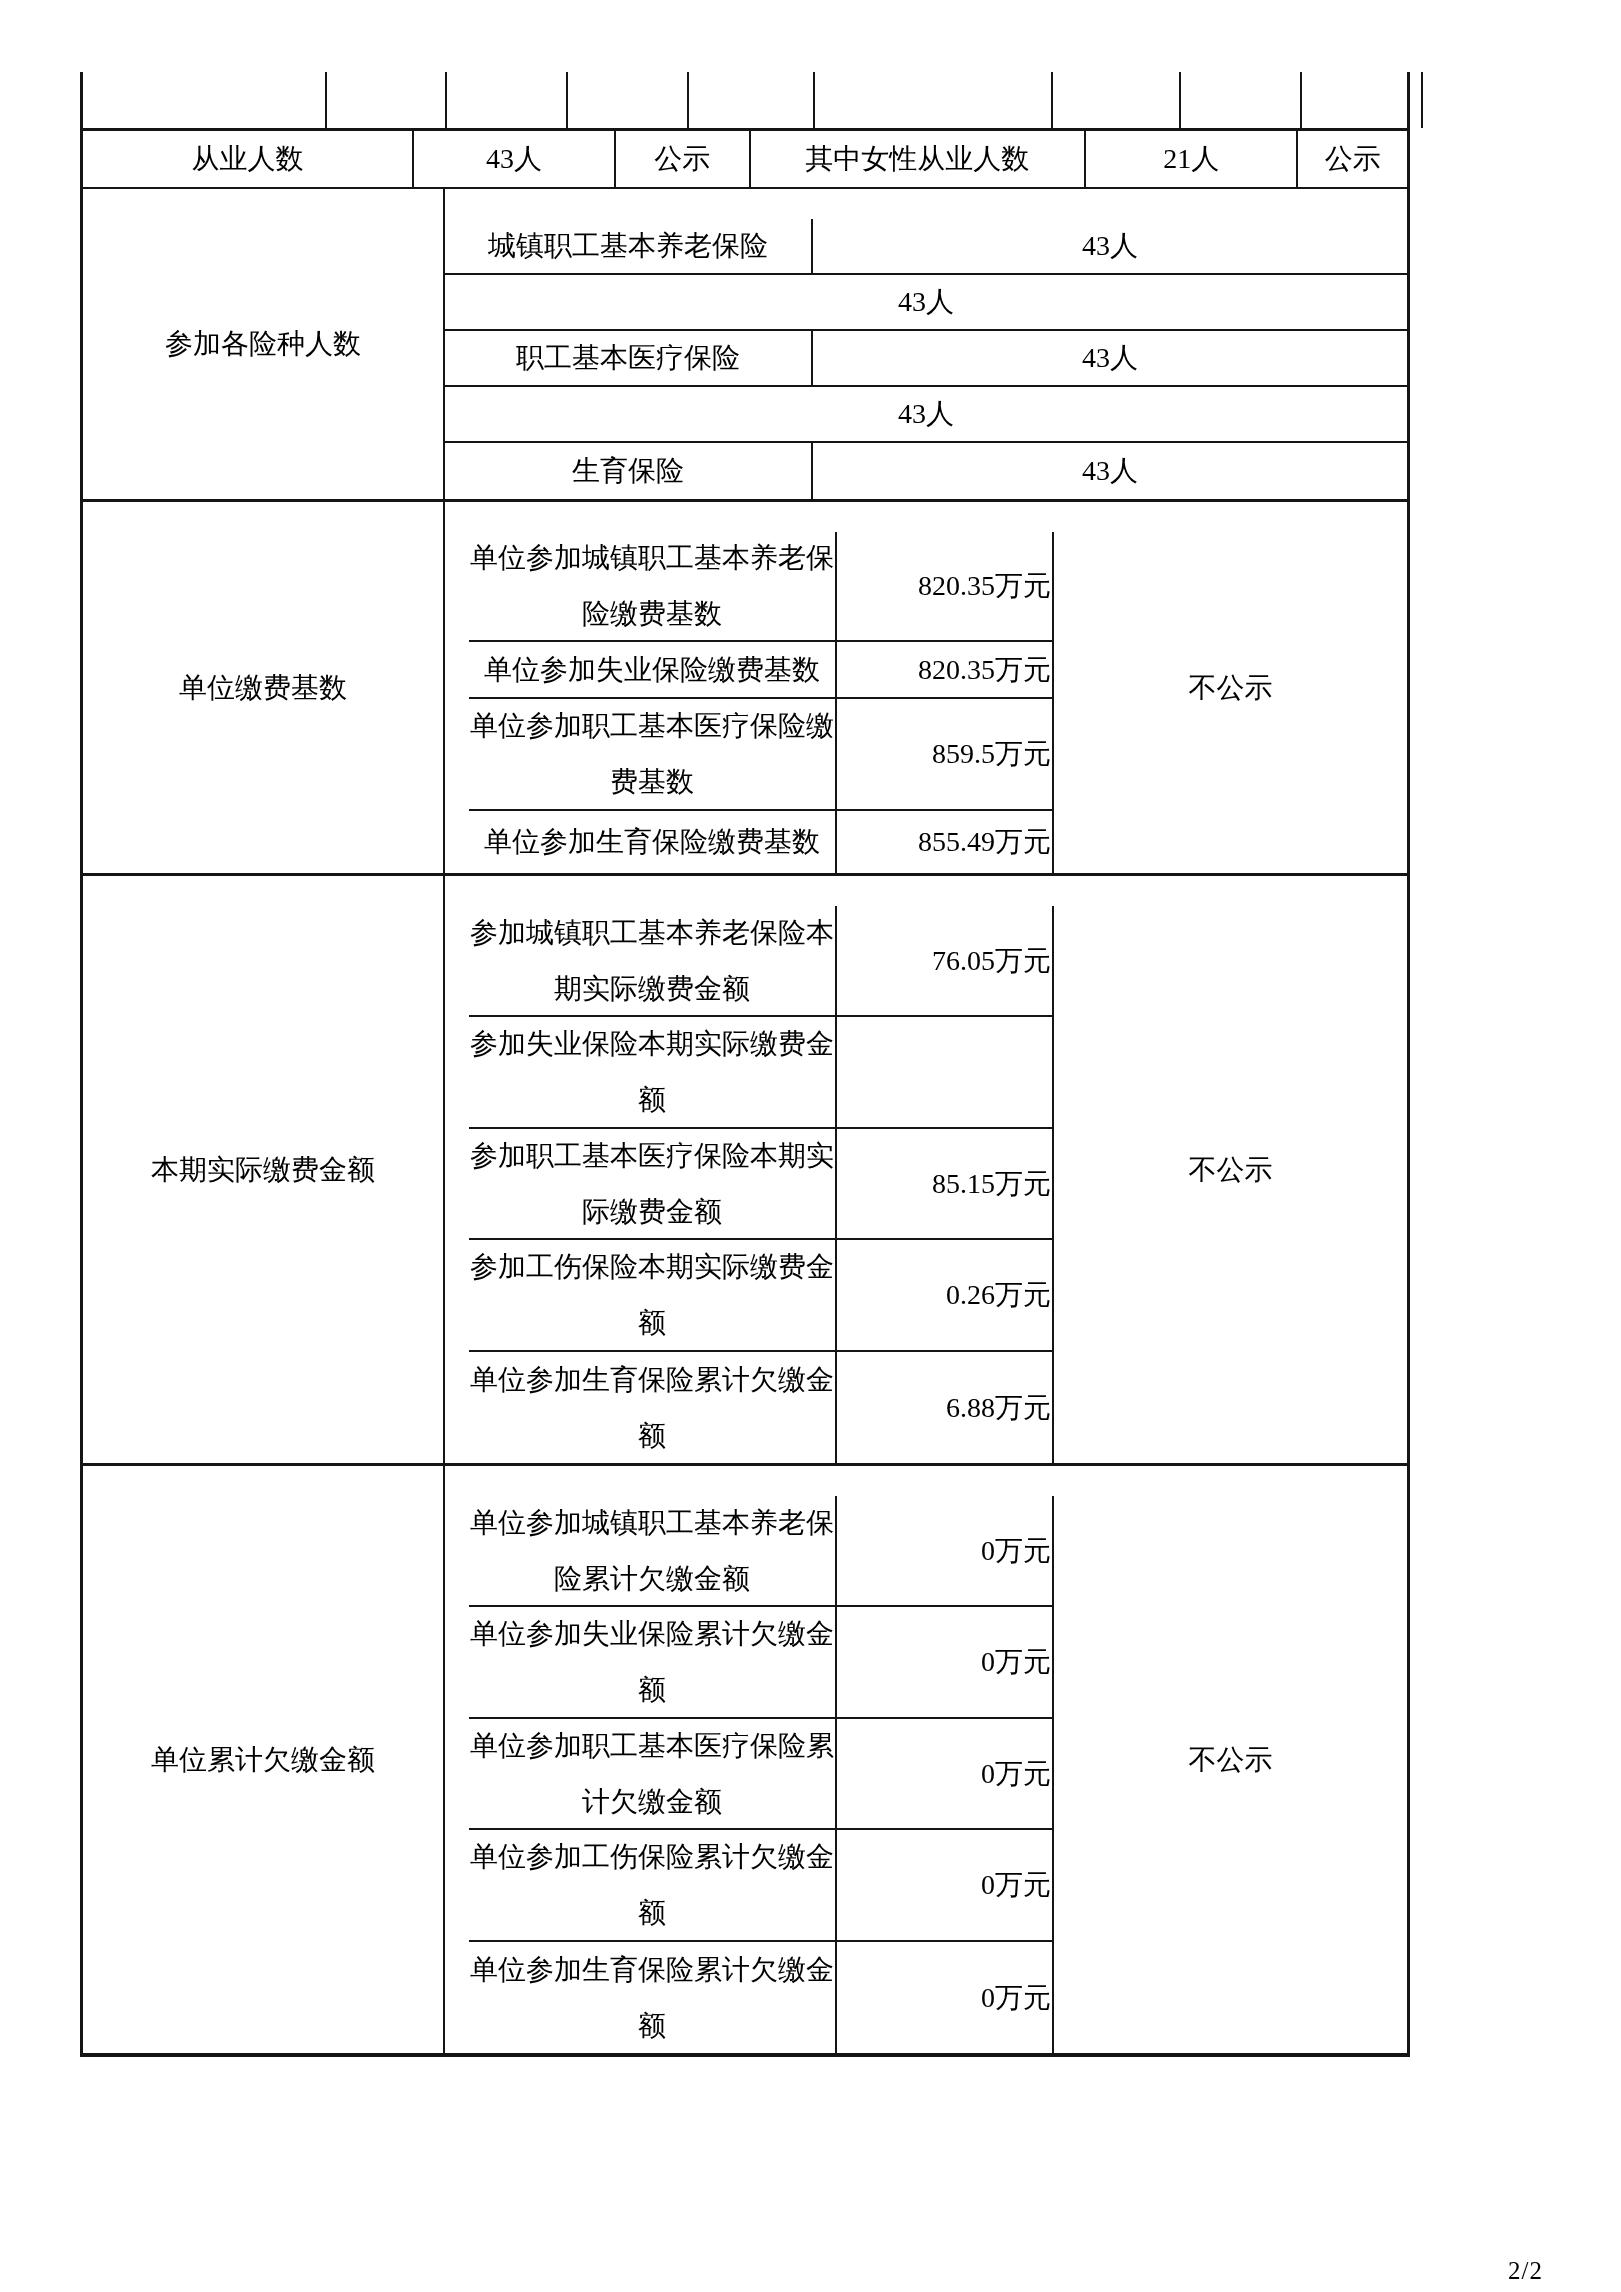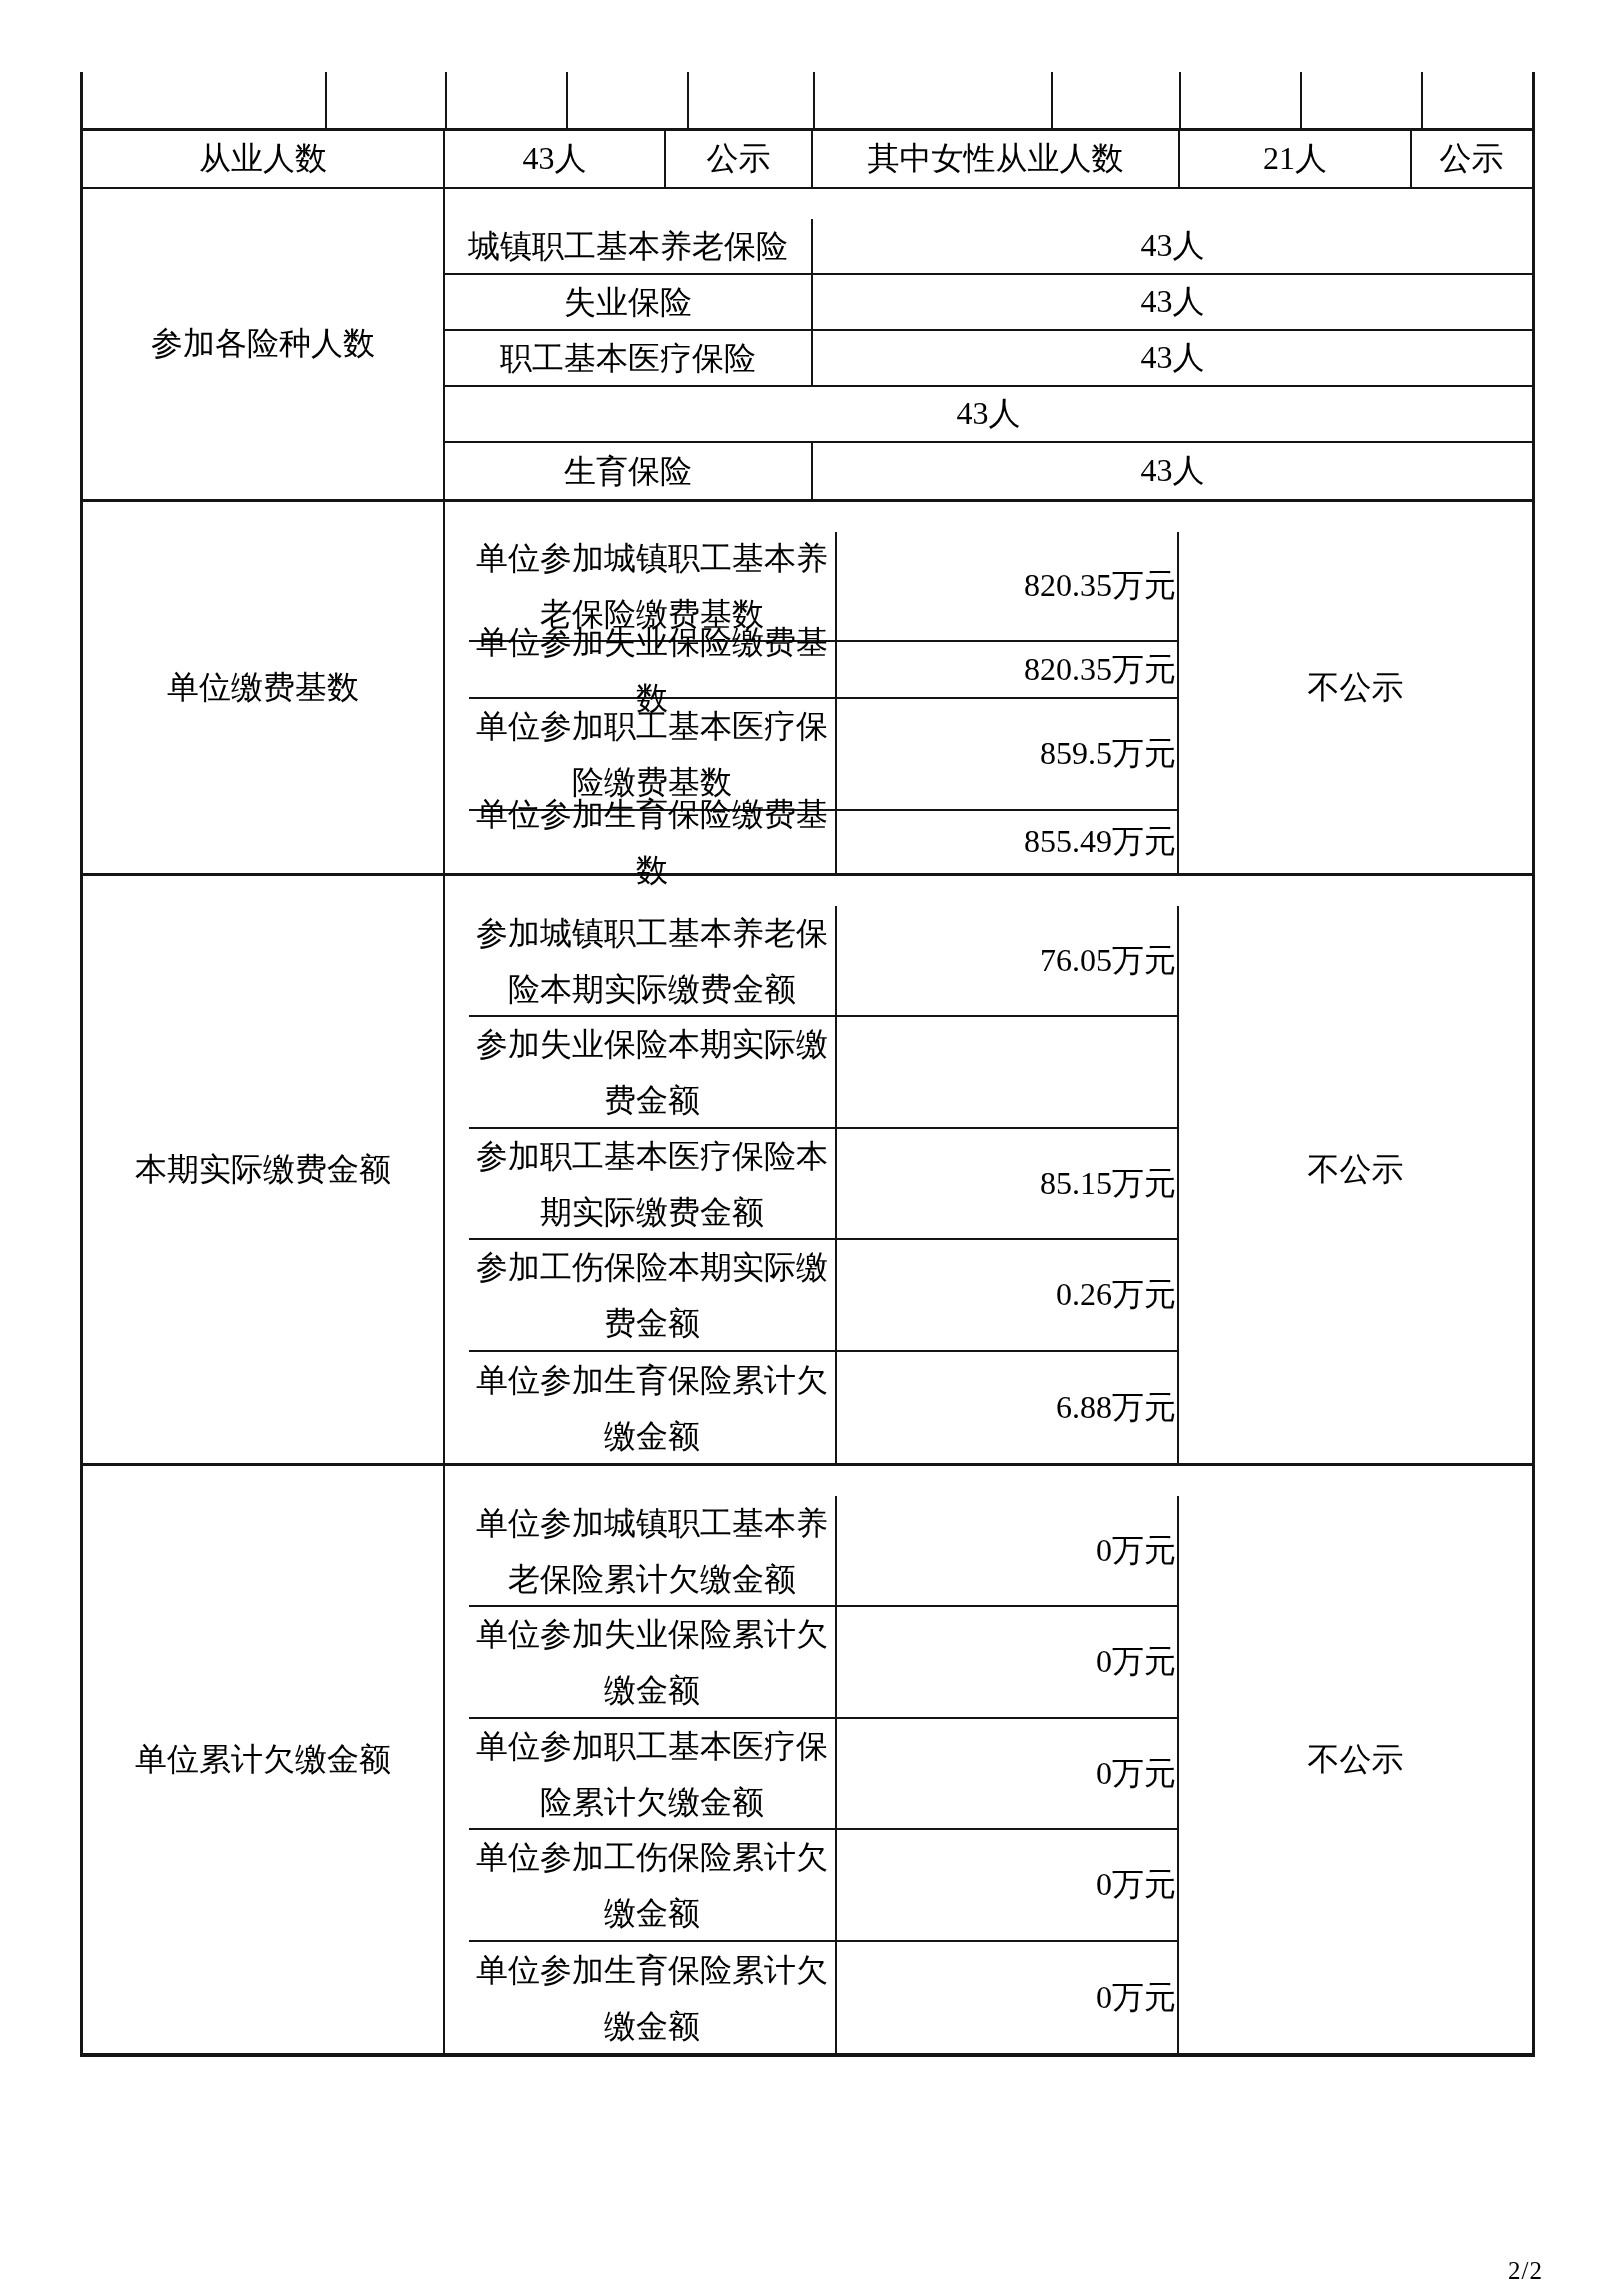--- a/index.html
+++ b/index.html
@@ -9,25 +9,25 @@
     width:1621px;height:2293px;
     margin:0 auto;
     background:#ffffff;
     font-family:"Liberation Serif","DejaVu Serif",serif;
     color:#000000;
     overflow:hidden;
   }
   .tbl{
     position:absolute;
     left:80px;top:72px;
-    width:1455px;
+    width:1330px;
     border-left:3.9px solid #151515;
     border-right:3.9px solid #151515;
     border-bottom:4.9px solid #151515;
-    font-size:32px;
+    font-size:28px;
   }
   
   .row-partial{
     display:grid;
     grid-template-columns:244px 120px 121px 121px 126px 238px 128px 121px 121px 105px;
     height:59px;
     border-bottom:3.9px solid #151515;
   }
   .row-partial .pcell{border-right:2.9px solid #151515;}
   .row-partial .pcell:last-child{border-right:none;}
@@ -120,21 +120,20 @@
     </div>
 
     <div class="section">
       <div class="colA">参加各险种人数</div>
       <div class="mid">
         <div class="srow h57">
           <div class="lbl">城镇职工基本养老保险</div>
           <div class="val center">43人</div>
         </div>
         <div class="srow h57">
-          <div class="lbl">失业保险</div>
           <div class="val center">43人</div>
         </div>
         <div class="srow h57">
           <div class="lbl">职工基本医疗保险</div>
           <div class="val center">43人</div>
         </div>
         <div class="srow h57">
           <div class="val center">43人</div>
         </div>
         <div class="srow h57">

